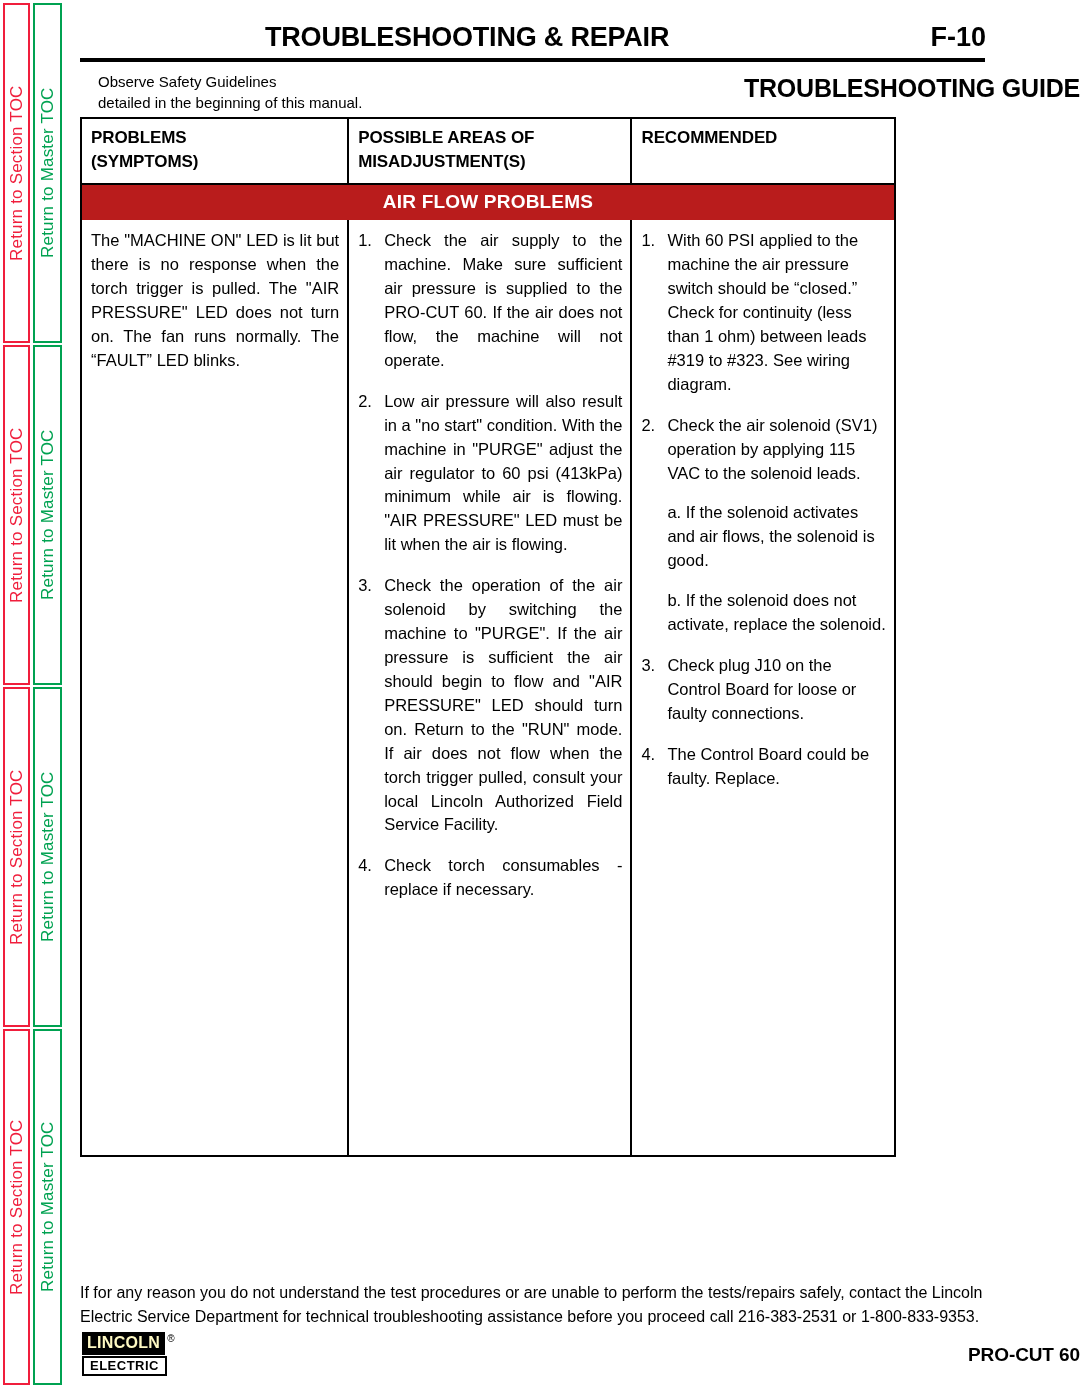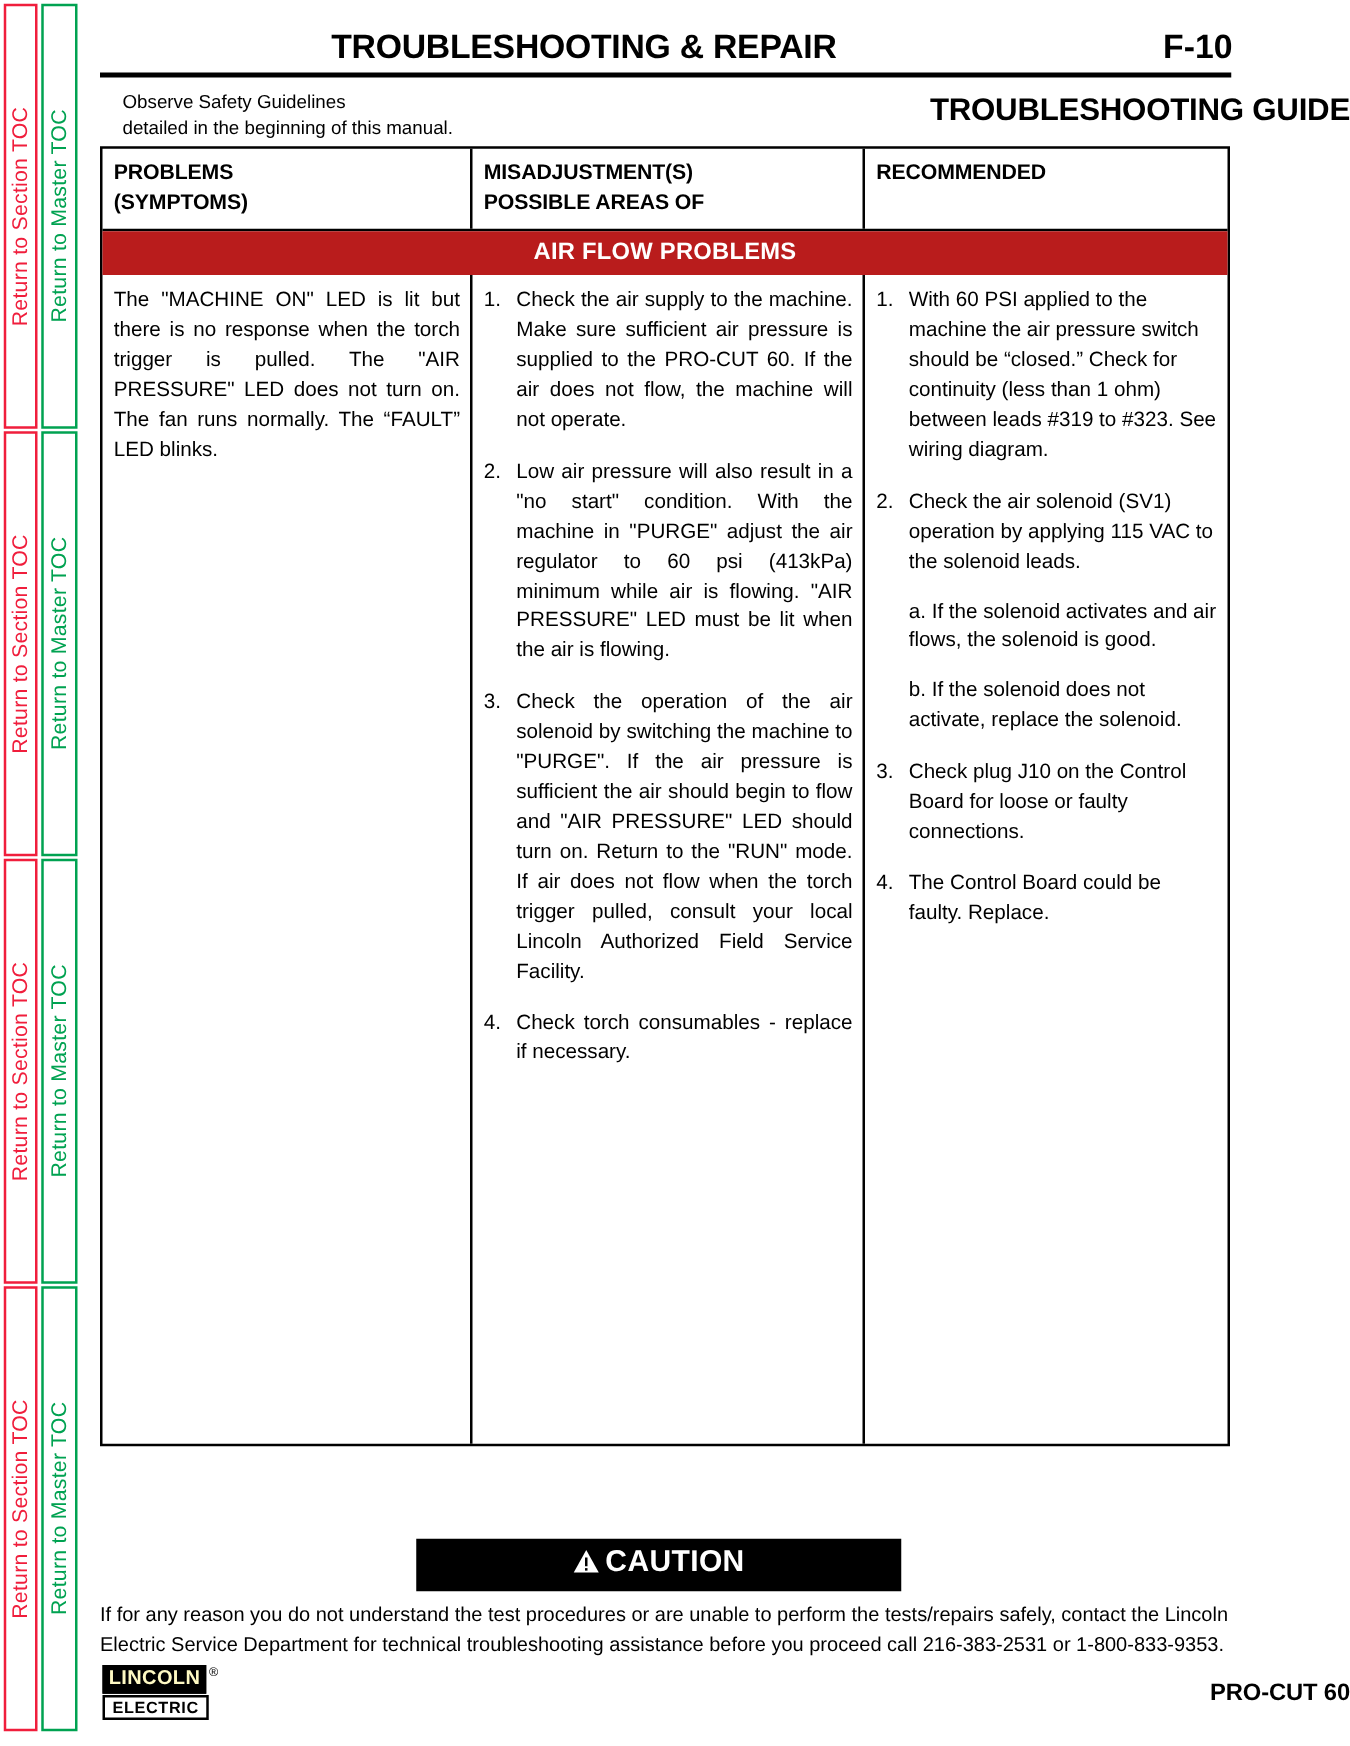--- a/index.html
+++ b/index.html
@@ -96,21 +96,21 @@
     font-size: 25px;
     font-weight: bold;
     letter-spacing: -0.2px;
   }
 
   
   .tbl {
     position: absolute;
     left: 2px;
     top: 117px;
-    width: 904px;
+    width: 816px;
     border: 2px solid #000000;
     box-sizing: border-box;
   }
   .tbl-head {
     display: flex;
     border-bottom: 2px solid #000000;
   }
   .th {
     box-sizing: border-box;
     padding: 7px 0 9px 9px;
@@ -261,22 +261,22 @@
   <div class="guide-title">TROUBLESHOOTING GUIDE</div>
 
   <div class="tbl">
 
     <div class="tbl-head">
       <div class="th col1">
         <div>PROBLEMS</div>
         <div>(SYMPTOMS)</div>
       </div>
       <div class="th col2">
+        <div>POSSIBLE AREAS OF</div>
         <div>MISADJUSTMENT(S)</div>
-        <div>POSSIBLE AREAS OF</div>
       </div>
       <div class="th col3">
         <div>RECOMMENDED</div>
       </div>
     </div>
 
     <div class="band">AIR FLOW PROBLEMS</div>
 
     <div class="tbl-body">
 
@@ -322,29 +322,20 @@
         </div>
         <div class="num-item">
           <div class="num">4.</div>
           <div class="num-text">The Control Board could be faulty.  Replace.</div>
         </div>
       </div>
 
     </div>
   </div>
 
-  <div class="caution-box">
-    <span class="tri">
-      <svg width="22" height="20" viewBox="0 0 22 20" aria-hidden="true">
-        <polygon points="11,1 21,19 1,19" fill="#ffffff"></polygon>
-        <rect x="10" y="7" width="2" height="7" fill="#000000"></rect>
-        <rect x="10" y="15.5" width="2" height="2" fill="#000000"></rect>
-      </svg>
-    </span><span>CAUTION</span>
-  </div>
 
   <div class="caution-text">If for any reason you do not understand the test procedures or are unable to perform the tests/repairs safely, contact the Lincoln Electric Service Department for technical troubleshooting assistance before you proceed call 216-383-2531 or 1-800-833-9353.</div>
 
   <div class="logo">
     <div>
       <span class="logo-lincoln">LINCOLN</span><span class="logo-reg">®</span>
     </div>
     <div>
       <span class="logo-electric">ELECTRIC</span>
     </div>

